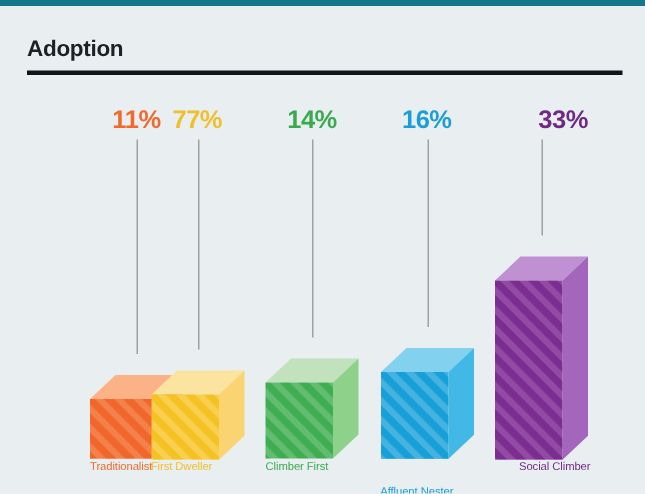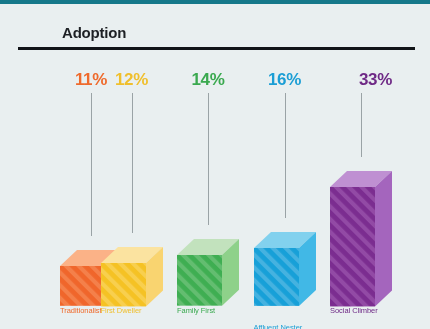--- a/index.html
+++ b/index.html
@@ -31,21 +31,20 @@
   }
   #chart-title {
     position: absolute;
     left: 18px;
     top: 24px;
     font-size: 15px;
     font-weight: bold;
     color: #1d2024;
     letter-spacing: -0.2px;
     white-space: nowrap;
-    margin-left: 44px;
   }
   #title-rule {
     position: absolute;
     left: 18px;
     top: 47px;
     width: 397px;
     height: 3px;
     background: #111418;
   }
   #plot-area {
@@ -116,21 +115,21 @@
               </pattern>
             </defs>
             <polygon points="0,16 17,0 62,0 45,16" fill="#fbb287"></polygon>
             <polygon points="45,16 62,0 62,39.82 45,55.82" fill="#f89360"></polygon>
             <rect x="0" y="16" width="45" height="39.82" fill="url(#hatch0)"></rect>
           </svg>
         </div>
         <div class="cat-label" style="top: 306px; color: rgb(239, 106, 44);">Traditionalist</div>
       </div>
       <div class="bar-group" style="left: 100.5px; width: 62px;">
-        <div class="value-label" style="top: 70px; color: rgb(240, 191, 44);">12%</div>
+        <div class="value-label" style="top: 70px; color: rgb(240, 191, 44);">77%</div>
         <div class="leader-line" style="top: 93px; height: 139.56px; left: 31px;"></div>
         <div class="bar3d" style="left: 0px; bottom: 21px;">
           <svg width="64" height="61.44" viewBox="0 0 64 61.44">
             <defs>
               <pattern id="hatch1" width="9" height="9" patternUnits="userSpaceOnUse" patternTransform="rotate(-45)">
                 <rect width="9" height="9" fill="#f5c224"></rect>
                 <rect width="4.2" height="9" fill="#f8cf4e"></rect>
               </pattern>
             </defs>
             <polygon points="0,16 17,0 62,0 45,16" fill="#fbe3a0"></polygon>
@@ -149,21 +148,21 @@
               <pattern id="hatch2" width="9" height="9" patternUnits="userSpaceOnUse" patternTransform="rotate(-45)">
                 <rect width="9" height="9" fill="#3fae52"></rect>
                 <rect width="4.2" height="9" fill="#63bd70"></rect>
               </pattern>
             </defs>
             <polygon points="0,16 17,0 62,0 45,16" fill="#c2e2bd"></polygon>
             <polygon points="45,16 62,0 62,50.68 45,66.68" fill="#8ed18a"></polygon>
             <rect x="0" y="16" width="45" height="50.68" fill="url(#hatch2)"></rect>
           </svg>
         </div>
-        <div class="cat-label" style="top: 306px; color: rgb(58, 169, 79);">Family First</div>
+        <div class="cat-label" style="top: 306px; color: rgb(58, 169, 79);">Climber First</div>
       </div>
       <div class="bar-group" style="left: 253.5px; width: 62px;">
         <div class="value-label" style="top: 70px; color: rgb(27, 158, 213);">16%</div>
         <div class="leader-line" style="top: 93px; height: 125.08px; left: 31px;"></div>
         <div class="bar3d" style="left: 0px; bottom: 21px;">
           <svg width="64" height="75.92" viewBox="0 0 64 75.92">
             <defs>
               <pattern id="hatch3" width="9" height="9" patternUnits="userSpaceOnUse" patternTransform="rotate(-45)">
                 <rect width="9" height="9" fill="#17a0d8"></rect>
                 <rect width="4.2" height="9" fill="#45b2e0"></rect>
@@ -185,17 +184,17 @@
               <pattern id="hatch4" width="9" height="9" patternUnits="userSpaceOnUse" patternTransform="rotate(-45)">
                 <rect width="9" height="9" fill="#7b2d90"></rect>
                 <rect width="4.2" height="9" fill="#924aa5"></rect>
               </pattern>
             </defs>
             <polygon points="0,16 17,0 62,0 45,16" fill="#bf90d2"></polygon>
             <polygon points="45,16 62,0 62,119.46000000000001 45,135.46" fill="#a465bd"></polygon>
             <rect x="0" y="16" width="45" height="119.46000000000001" fill="url(#hatch4)"></rect>
           </svg>
         </div>
-        <div class="cat-label" style="top: 306px; color: rgb(111, 42, 134);">Social Climber</div>
+        <div class="cat-label" style="top: 306px; color: rgb(111, 42, 134); margin-left: 16px;">Social Climber</div>
       </div>
     </div>
 
 </div>
 
 </body></html>

